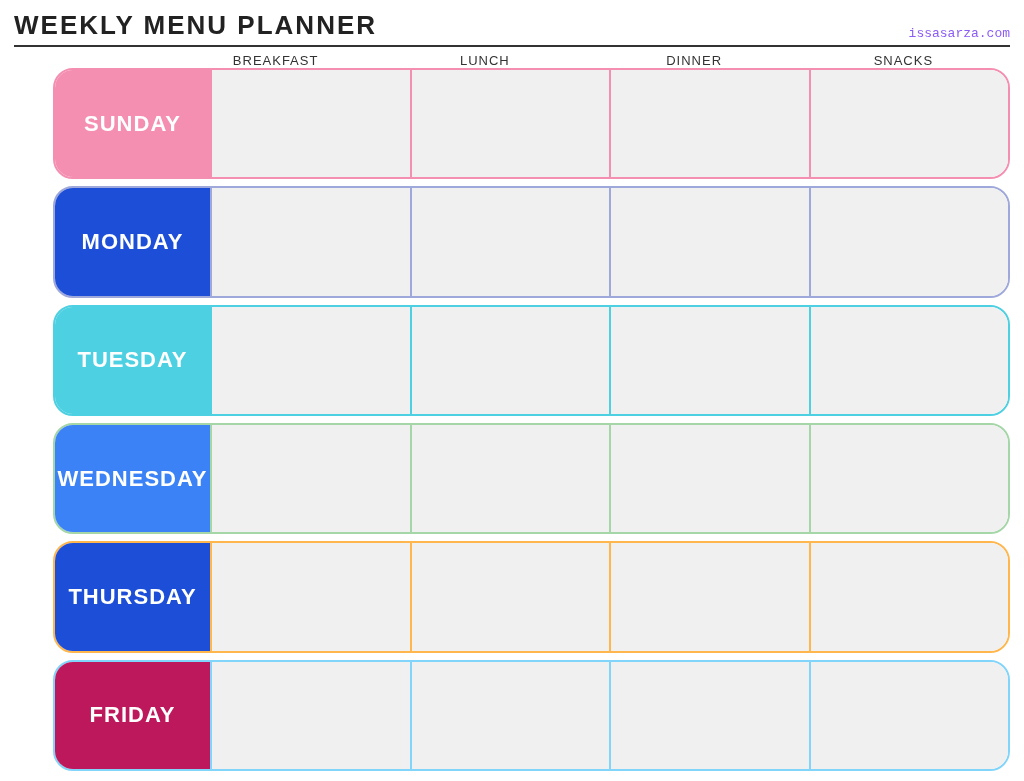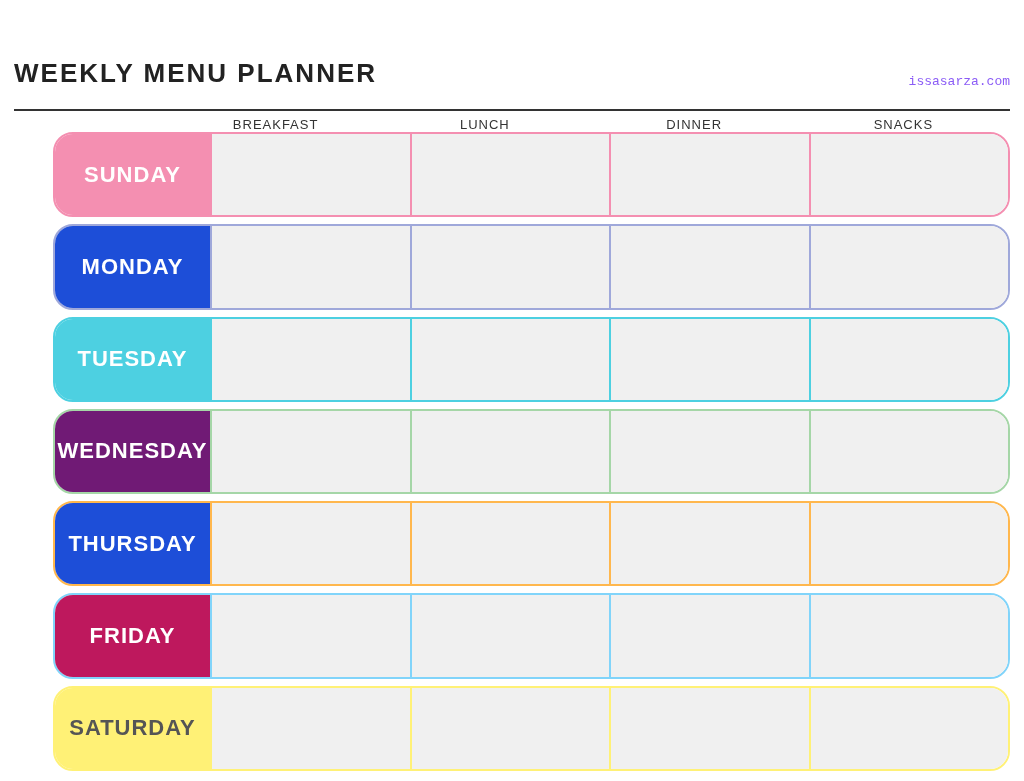--- a/index.html
+++ b/index.html
@@ -23,23 +23,22 @@
       padding: 10px 14px 10px 14px;
       display: flex;
       flex-direction: column;
     }
 
     .header {
       display: flex;
       justify-content: space-between;
       align-items: flex-end;
       border-bottom: 2px solid #333;
-      padding-bottom: 20px;
+      padding-bottom: 4px;
       margin-bottom: 6px;
-      margin-top: 48px;
     }
 
     .title {
       font-size: 26px;
       font-weight: bold;
       letter-spacing: 2px;
       text-transform: uppercase;
       color: #222;
       font-family: 'Arial Rounded MT Bold', Arial, sans-serif;
     }
@@ -135,21 +134,21 @@
     }
     .row-tuesday .day-cell {
       border-color: #4dd0e1;
     }
 
     
     .row-wednesday {
       border-color: #a5d6a7;
     }
     .row-wednesday .day-label {
-      background: #701a75;
+      background: #3b82f6;
     }
     .row-wednesday .day-cell {
       border-color: #a5d6a7;
     }
 
     
     .row-thursday {
       border-color: #ffb74d;
     }
     .row-thursday .day-label {
@@ -243,22 +242,15 @@
     </div>
 
     <div class="day-row row-friday">
       <div class="day-label">Friday</div>
       <div class="day-cell"></div>
       <div class="day-cell"></div>
       <div class="day-cell"></div>
       <div class="day-cell"></div>
     </div>
 
-    <div class="day-row row-saturday">
-      <div class="day-label">Saturday</div>
-      <div class="day-cell"></div>
-      <div class="day-cell"></div>
-      <div class="day-cell"></div>
-      <div class="day-cell"></div>
-    </div>
 
   </div>
 </div>
 
 </body></html>

